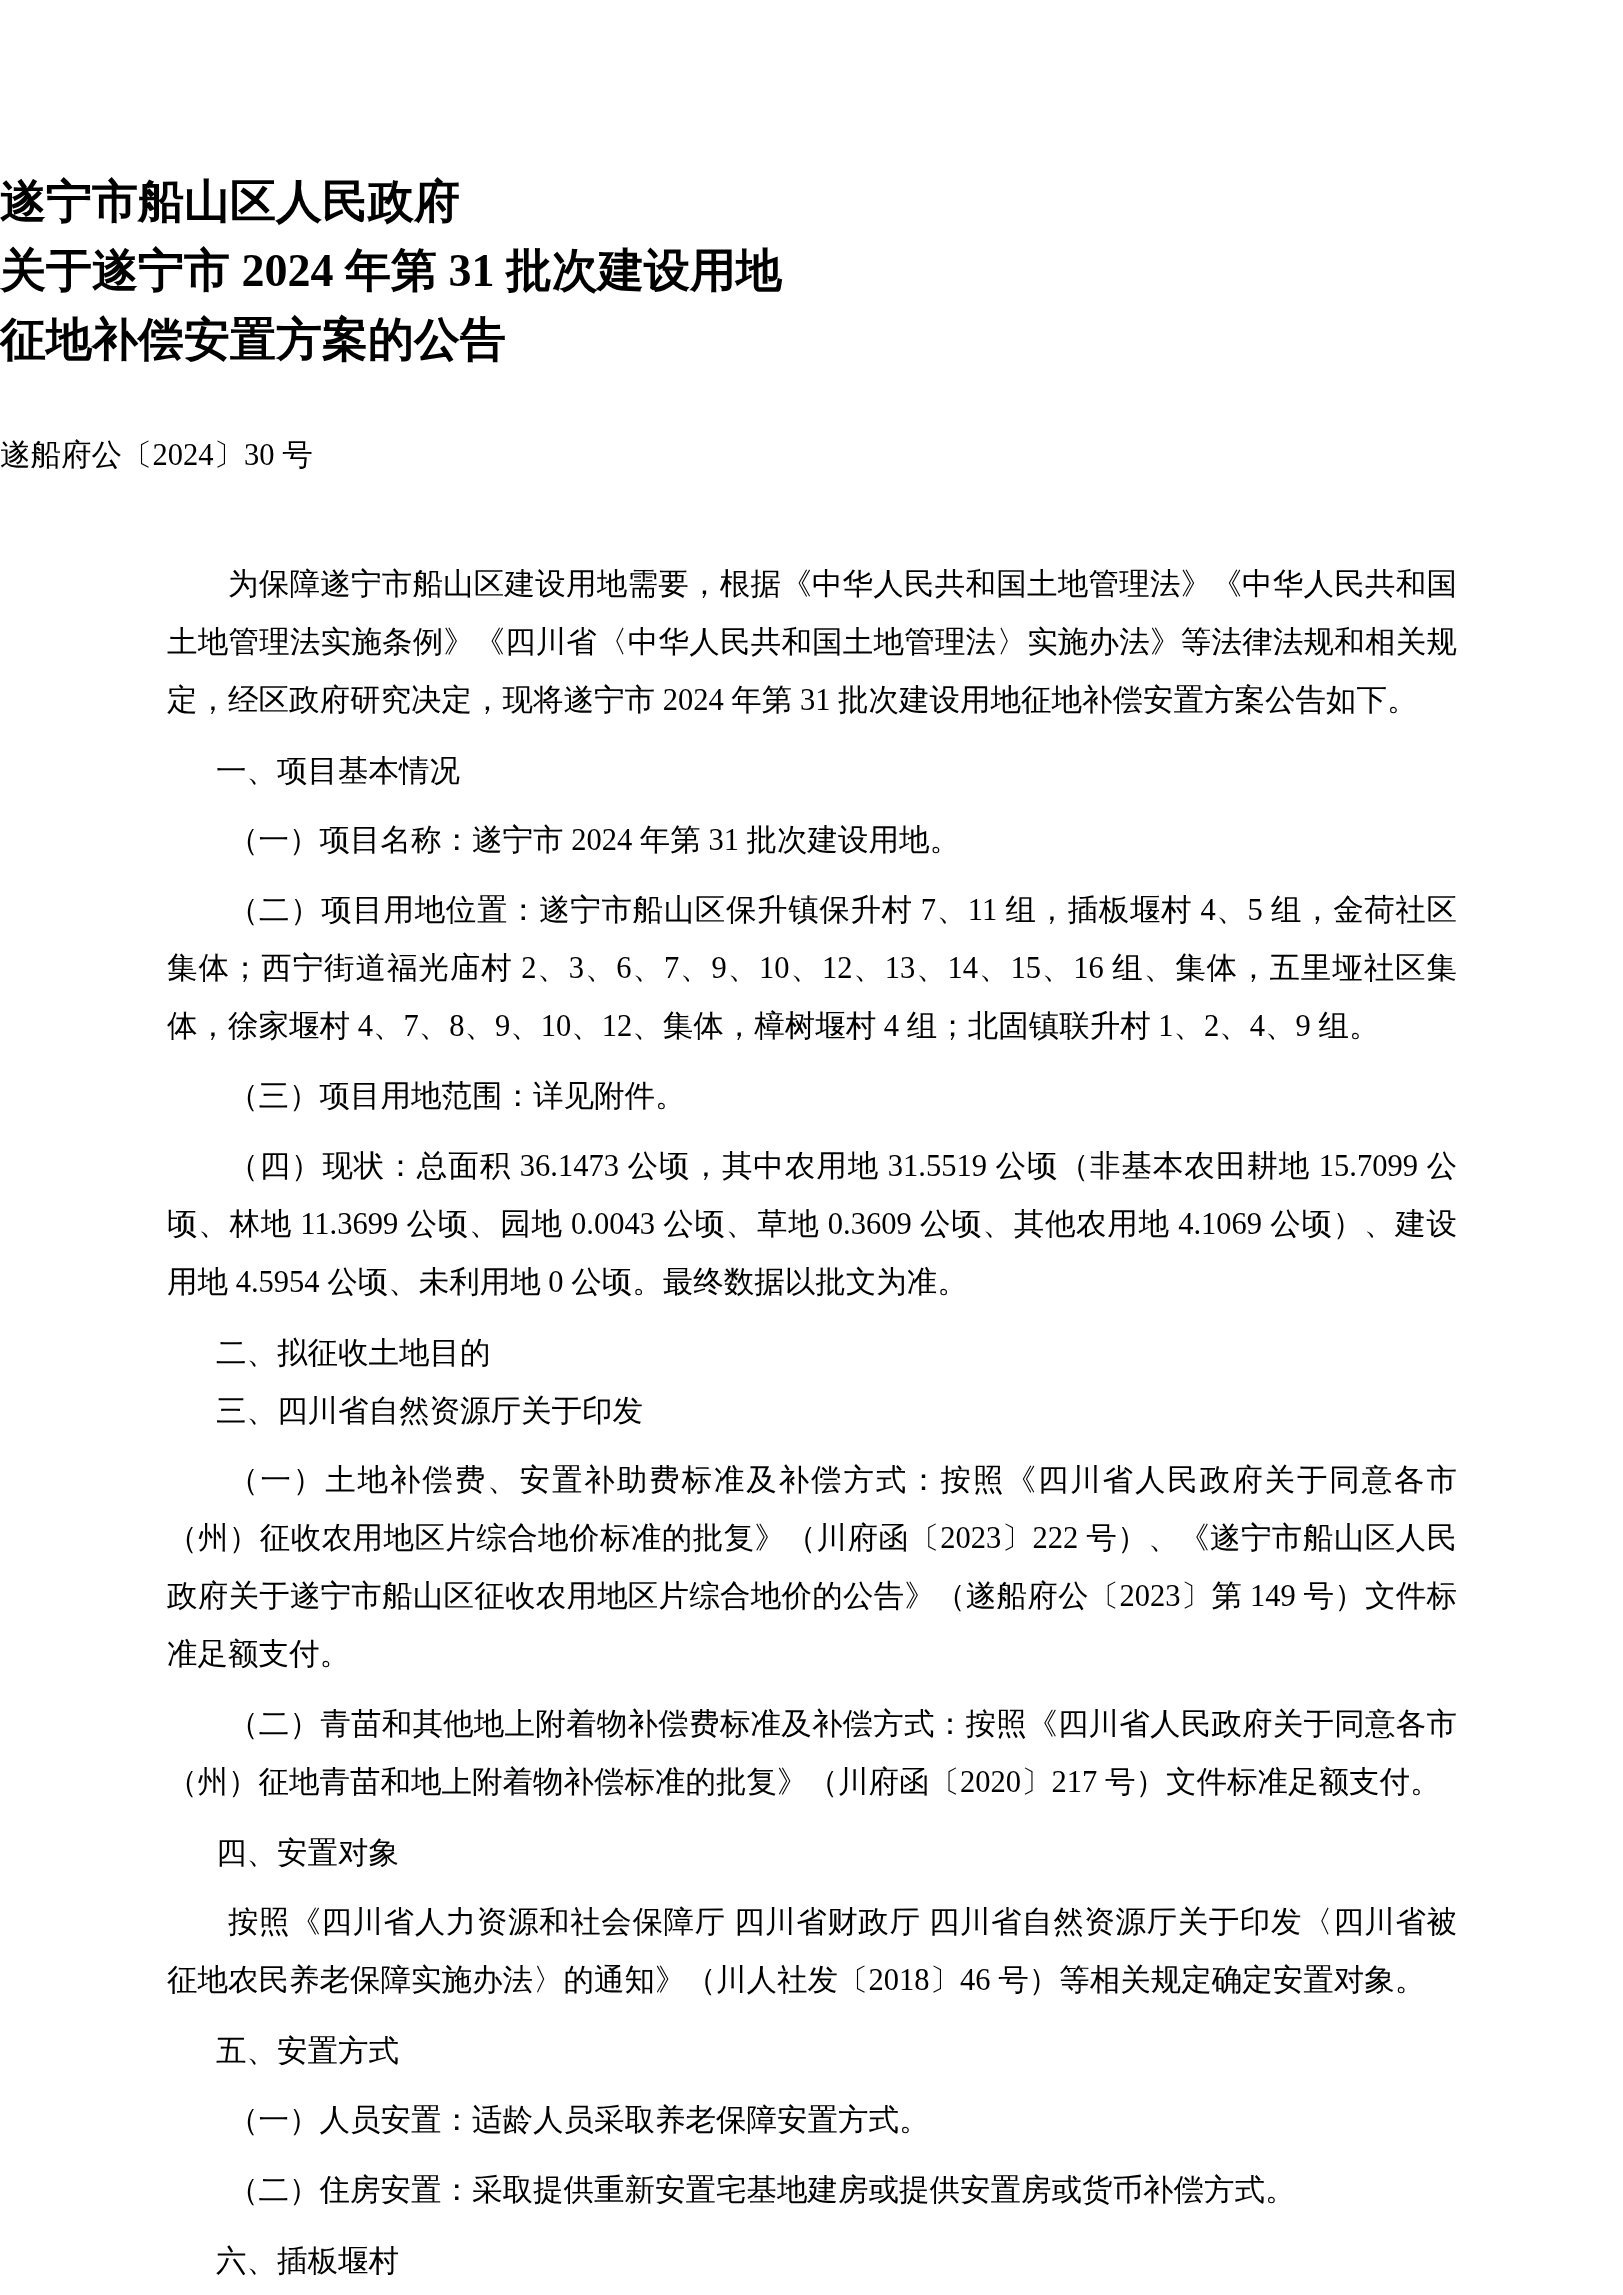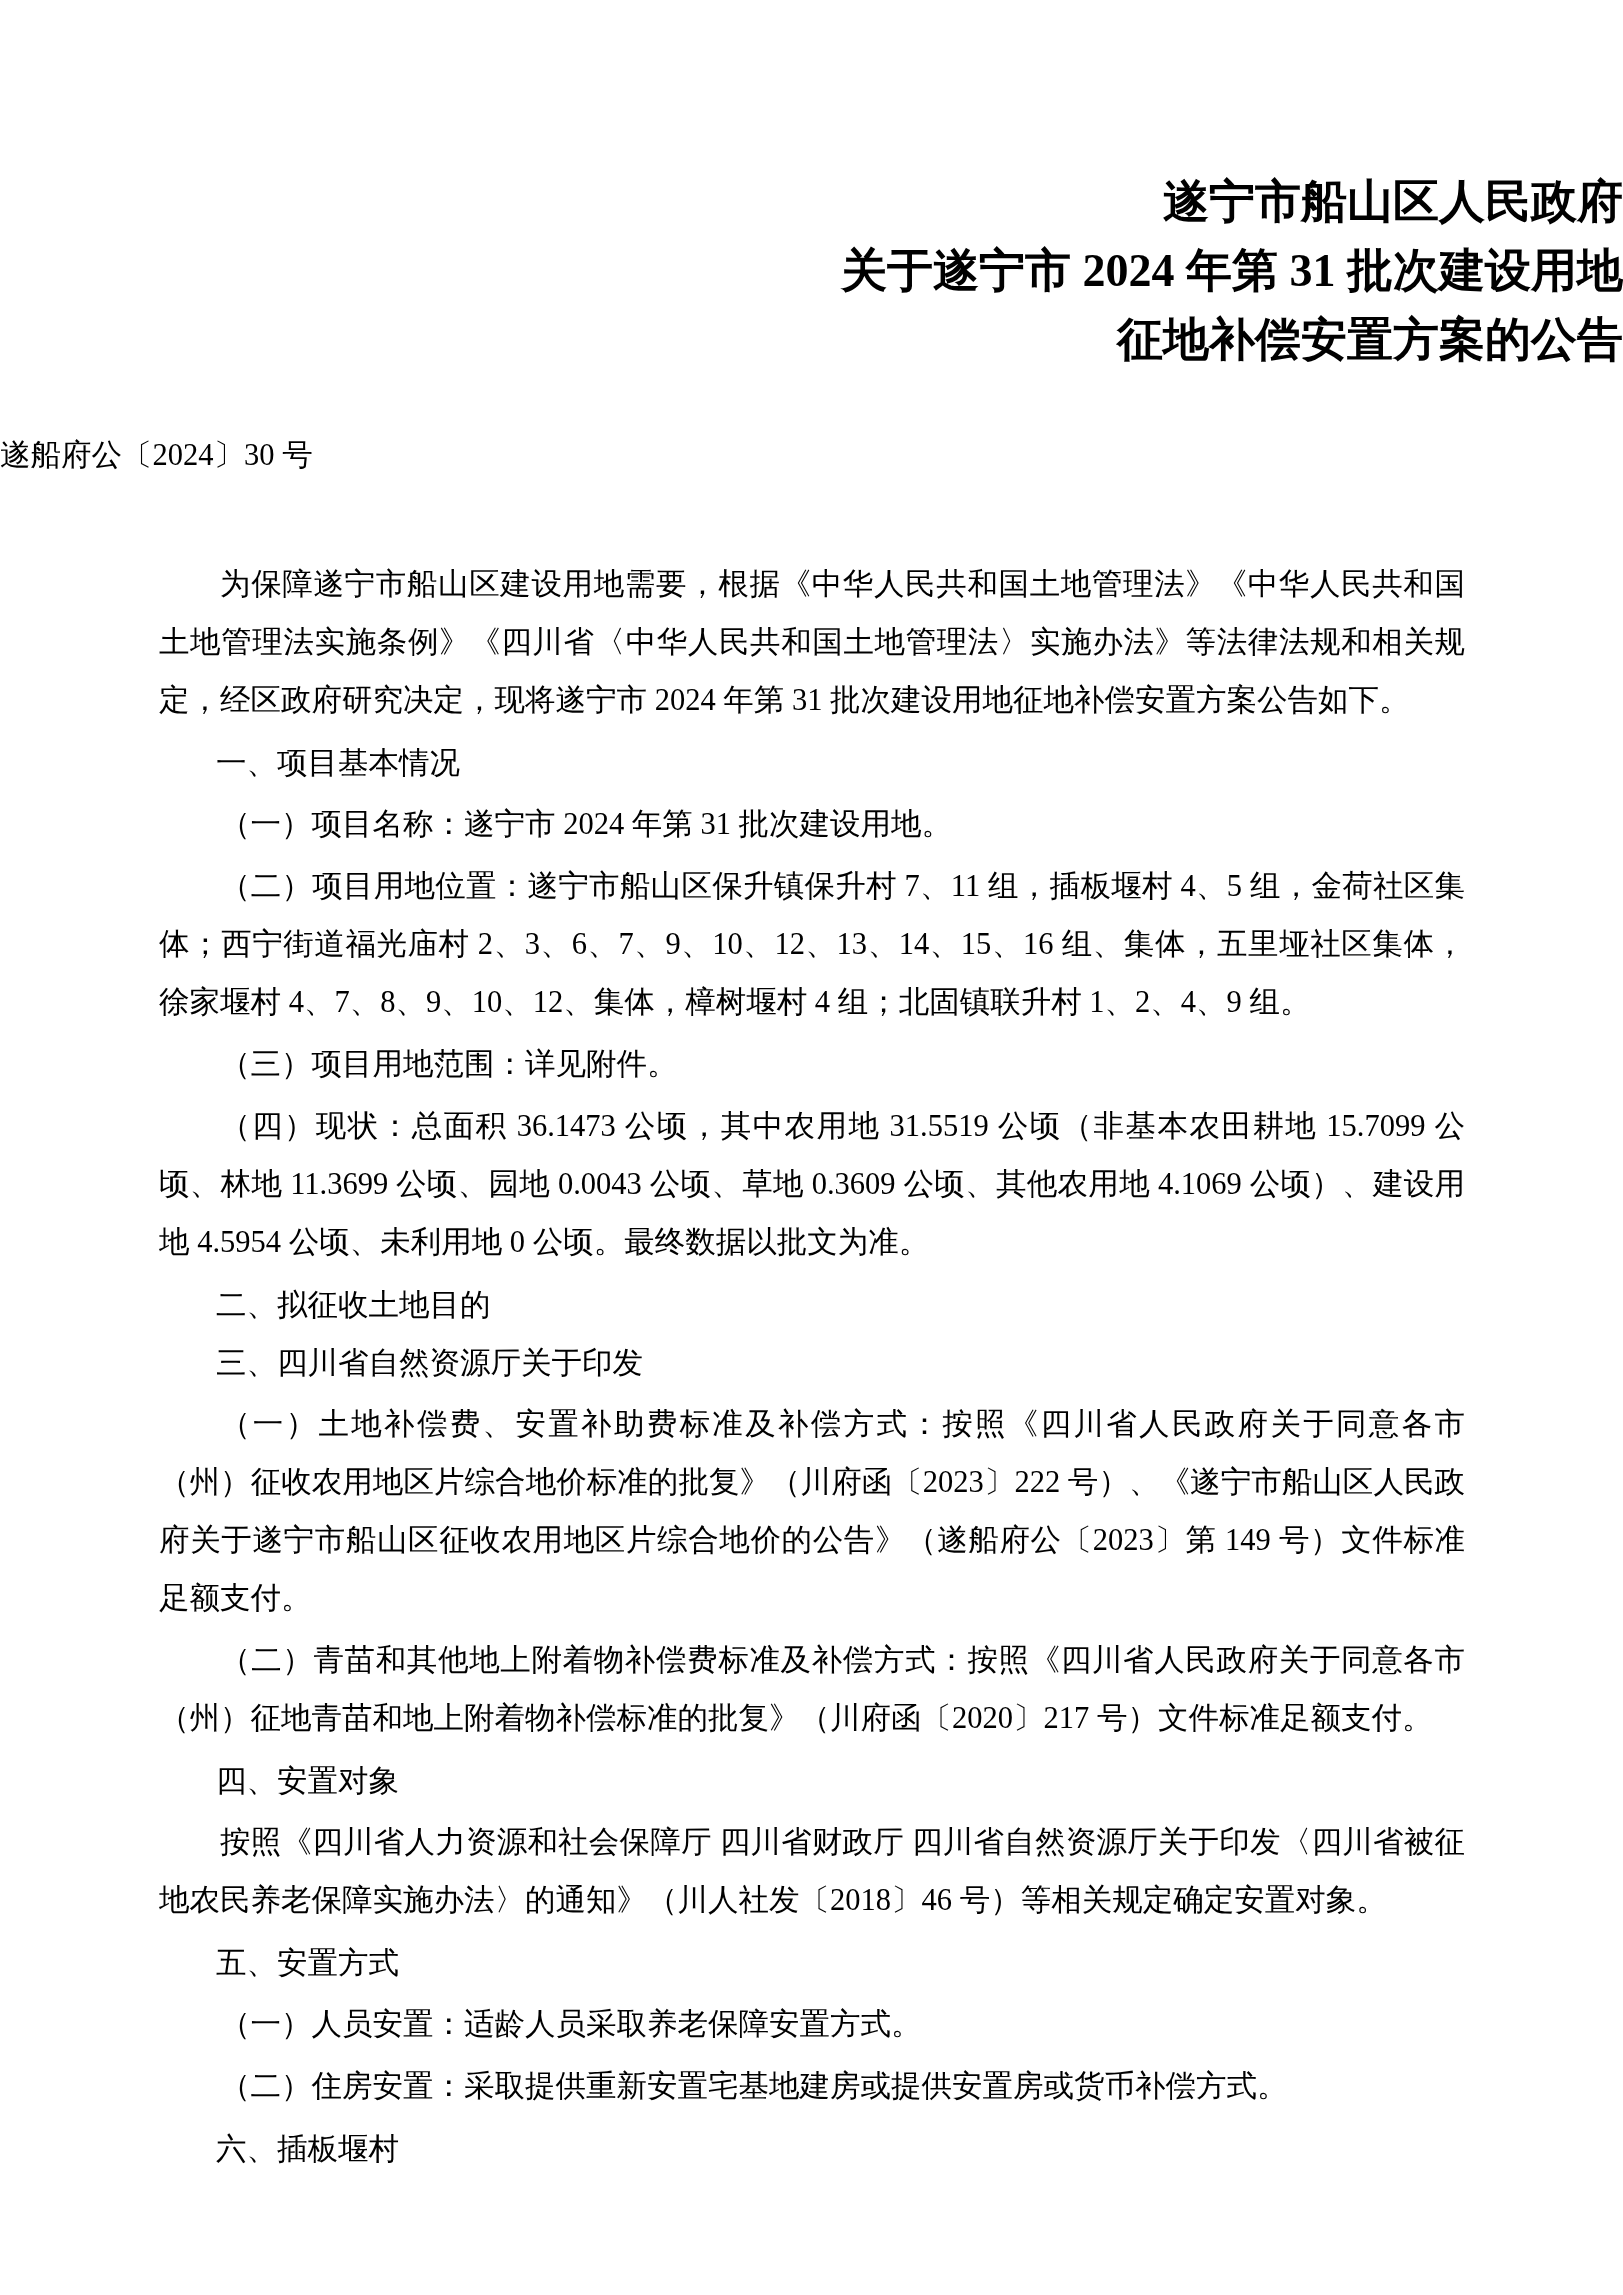--- a/index.html
+++ b/index.html
@@ -15,21 +15,21 @@
   }
   .page {
     position: relative;
     width: 1623px;
     height: 2295px;
     background: #ffffff;
     overflow: hidden;
   }
   .title-block {
     padding-top: 167px;
-    text-align: right;
+    text-align: left;
     font-weight: bold;
     font-size: 46px;
     line-height: 69px;
     font-family: "Liberation Serif", "DejaVu Serif", serif;
   }
   .title-line {
     white-space: nowrap;
   }
   .doc-number {
     margin-top: 52px;
@@ -39,21 +39,21 @@
     padding-right: 236px;
   }
   .body-text {
     margin: 71px 154px 0 155px;
     font-size: 30.5px;
     line-height: 58px;
     text-align: justify;
     text-justify: inter-ideograph;
   }
   .para {
-    margin: 4px;
+    margin: 12px;
     text-indent: 61px;
   }
   .heading {
     margin: 0;
     text-indent: 61px;
     font-weight: normal;
     font-family: "Liberation Sans", "DejaVu Sans", sans-serif;
   }
 </style>
 </head>

